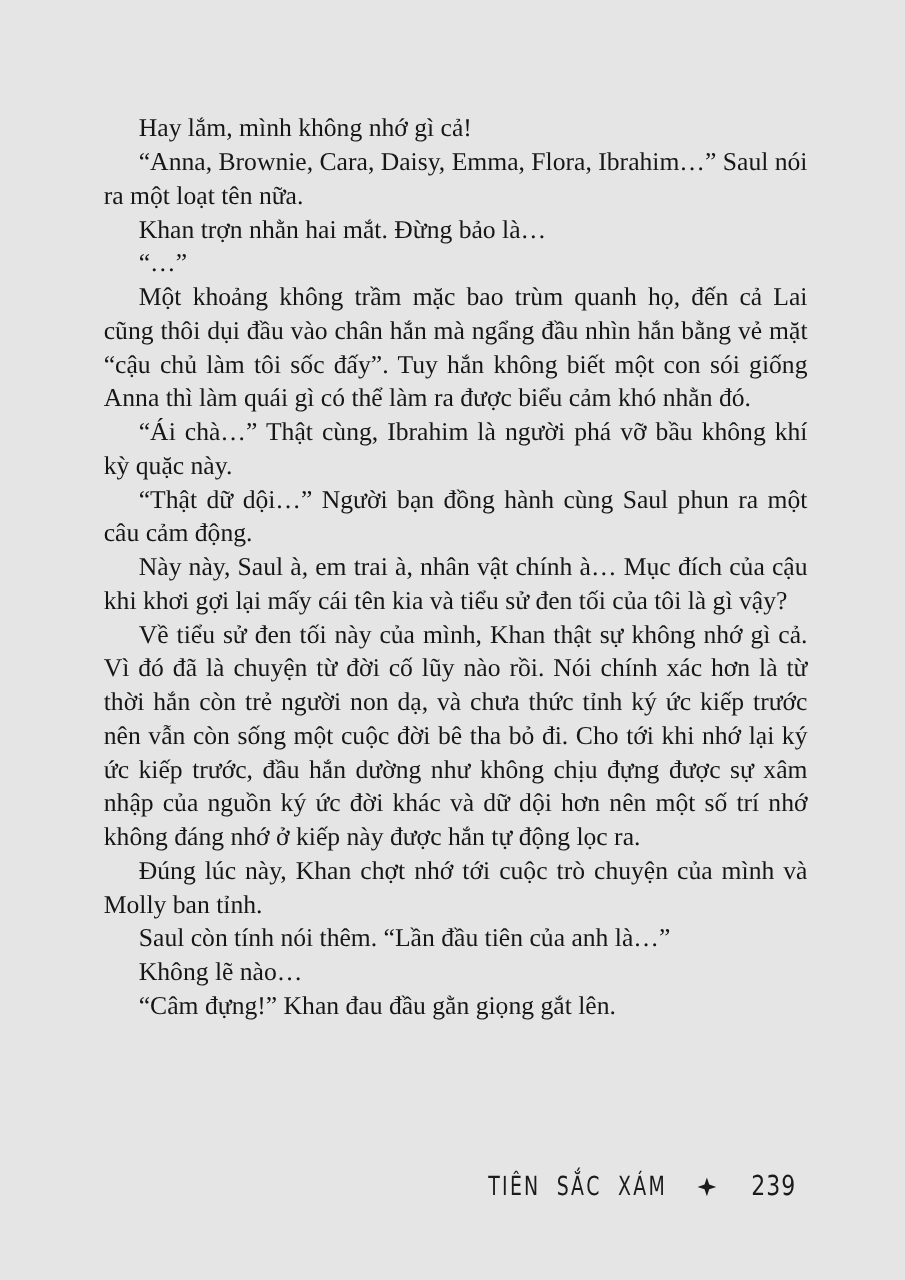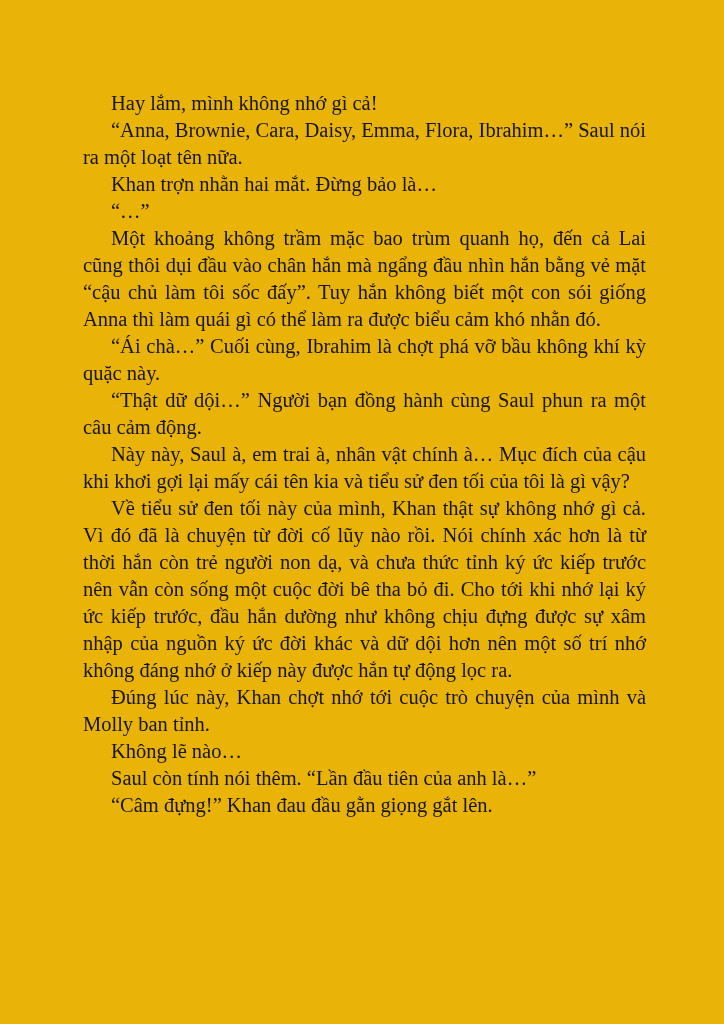--- a/index.html
+++ b/index.html
@@ -5,21 +5,21 @@
   html, body { margin: 0; padding: 0; }
   body {
     width: 724px; height: 1024px;
     background: #ffffff;
     position: relative;
     font-family: "Liberation Serif", serif;
     overflow: hidden;
   }
   .book-page {
     position: absolute; inset: 0;
-    background: #eab308;
+    background: #e5e5e5;
   }
   .text-block {
     position: absolute;
     left: 83px; top: 90px;
     width: 563px;
     font-size: 20.5px;
     line-height: 27px;
     text-align: justify;
     color: #161616;
   }
@@ -65,24 +65,33 @@
 <body>
 
 <div class="book-page">
 
   <div class="text-block">
       <p class="para">Hay lắm, mình không nhớ gì cả!</p>
       <p class="para">“Anna, Brownie, Cara, Daisy, Emma, Flora, Ibrahim…” Saul nói ra một loạt tên nữa.</p>
       <p class="para">Khan trợn nhằn hai mắt. Đừng bảo là…</p>
       <p class="para">“…”</p>
       <p class="para">Một khoảng không trầm mặc bao trùm quanh họ, đến cả Lai cũng thôi dụi đầu vào chân hắn mà ngẩng đầu nhìn hắn bằng vẻ mặt “cậu chủ làm tôi sốc đấy”. Tuy hắn không biết một con sói giống Anna thì làm quái gì có thể làm ra được biểu cảm khó nhằn đó.</p>
-      <p class="para">“Ái chà…” Cuối cùng, Ibrahim là chợt phá vỡ bầu không khí kỳ quặc này.</p>
+      <p class="para">“Ái chà…” Thật cùng, Ibrahim là người phá vỡ bầu không khí kỳ quặc này.</p>
       <p class="para">“Thật dữ dội…” Người bạn đồng hành cùng Saul phun ra một câu cảm động.</p>
       <p class="para">Này này, Saul à, em trai à, nhân vật chính à… Mục đích của cậu khi khơi gợi lại mấy cái tên kia và tiểu sử đen tối của tôi là gì vậy?</p>
       <p class="para">Về tiểu sử đen tối này của mình, Khan thật sự không nhớ gì cả. Vì đó đã là chuyện từ đời cố lũy nào rồi. Nói chính xác hơn là từ thời hắn còn trẻ người non dạ, và chưa thức tỉnh ký ức kiếp trước nên vẫn còn sống một cuộc đời bê tha bỏ đi. Cho tới khi nhớ lại ký ức kiếp trước, đầu hắn dường như không chịu đựng được sự xâm nhập của nguồn ký ức đời khác và dữ dội hơn nên một số trí nhớ không đáng nhớ ở kiếp này được hắn tự động lọc ra.</p>
       <p class="para">Đúng lúc này, Khan chợt nhớ tới cuộc trò chuyện của mình và Molly ban tỉnh.</p>
+      <p class="para">Saul còn tính nói thêm. “Lần đầu tiên của anh là…”</p>
       <p class="para">Không lẽ nào…</p>
-      <p class="para">Saul còn tính nói thêm. “Lần đầu tiên của anh là…”</p>
       <p class="para">“Câm đựng!” Khan đau đầu gằn giọng gắt lên.</p>
     </div>
 
+  <div class="footer">
+    <span class="footer-title">TIÊN SẮC XÁM</span>
+    <span class="footer-ornament">
+      <svg width="15" height="15" viewBox="0 0 16 16" aria-hidden="true">
+        <path d="M8 0 L10 6 L16 8 L10 10 L8 16 L6 10 L0 8 L6 6 Z" fill="#1b1b1b"></path>
+      </svg>
+    </span>
+    <span class="footer-page-number">239</span>
+  </div>
 
 </div>
 
 </body></html>

